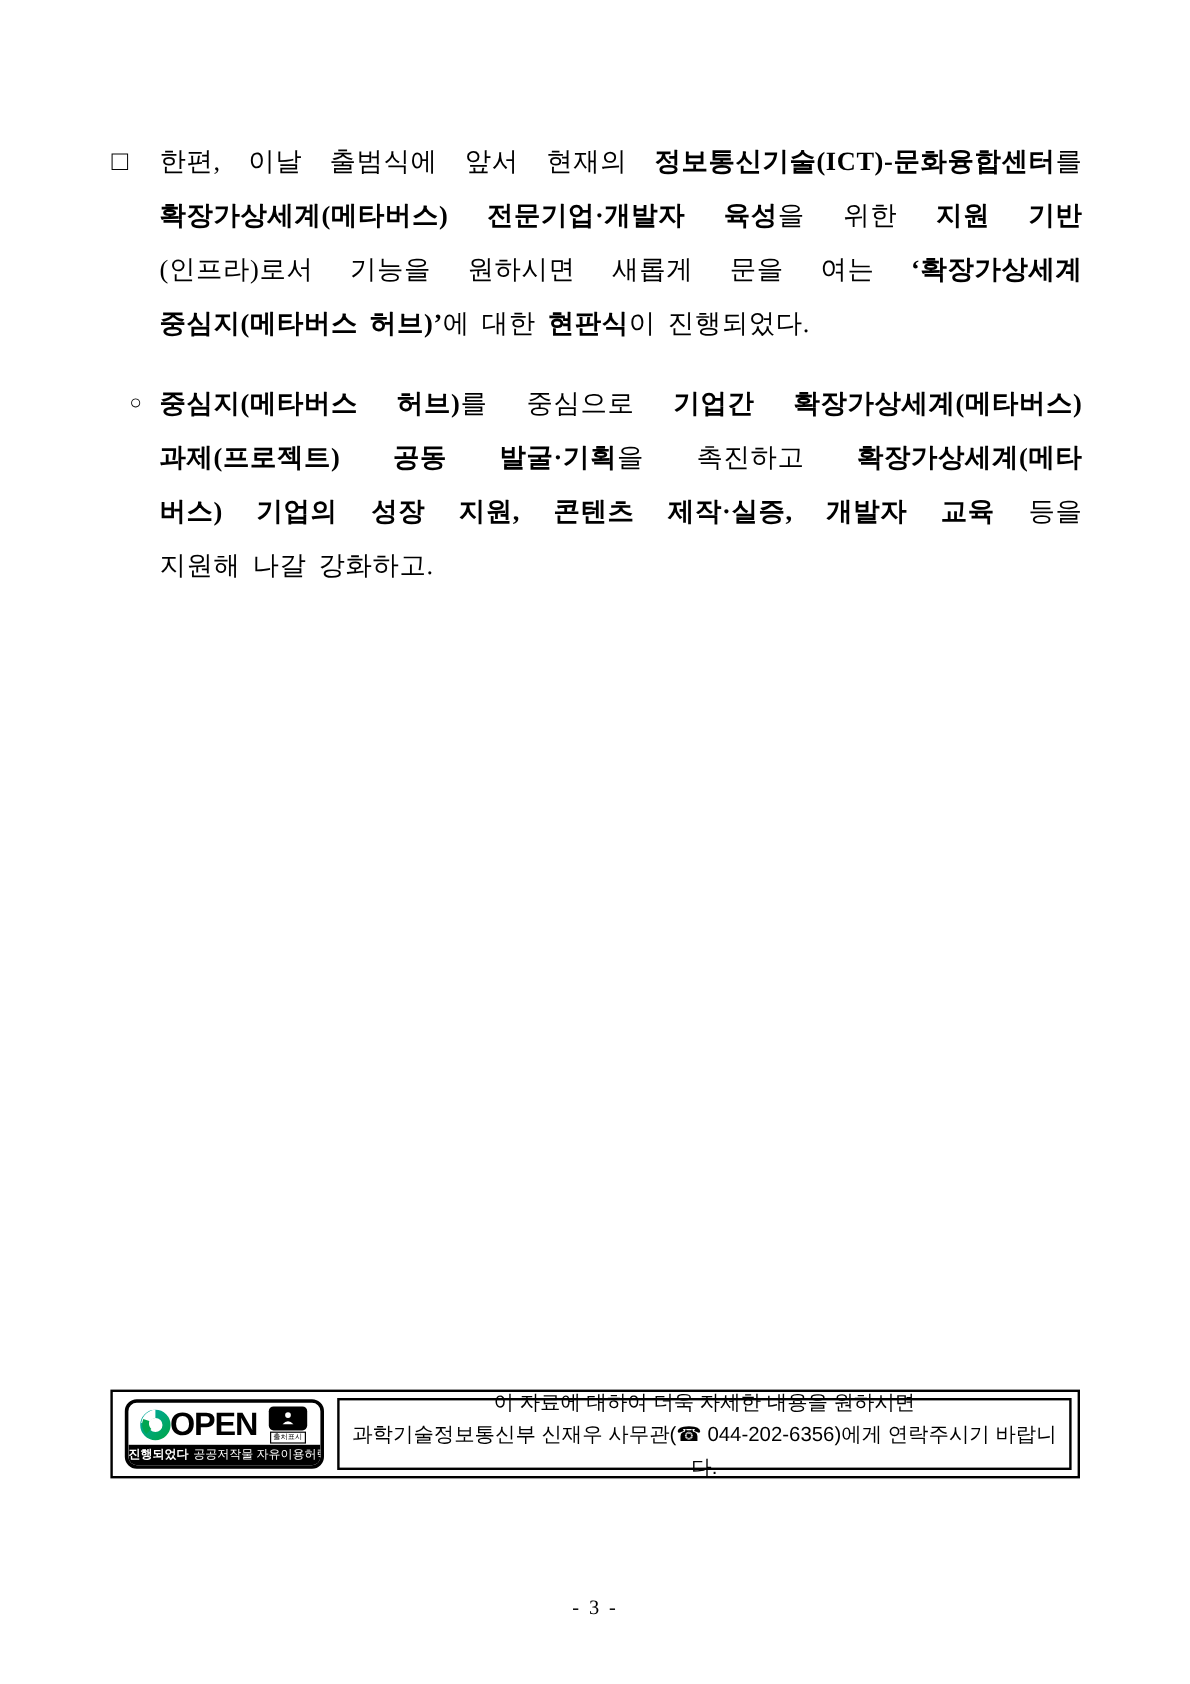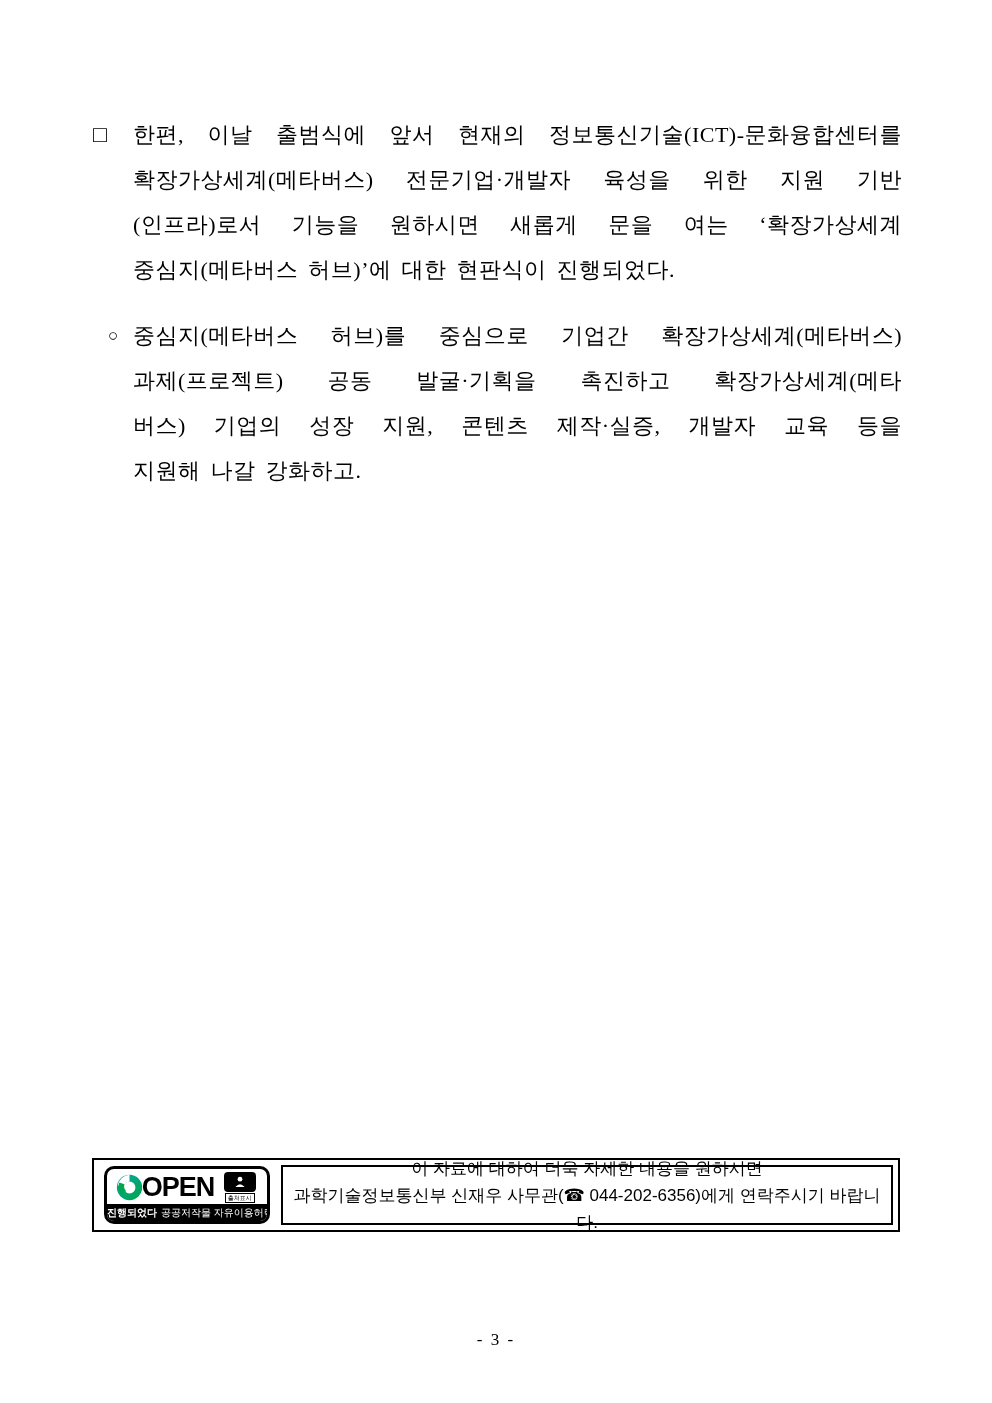--- a/index.html
+++ b/index.html
@@ -31,21 +31,21 @@
   .lines{flex:1 1 auto;min-width:0;}
   .line{
     font-size:22px;
     line-height:45px;height:45px;
     text-align:justify;
     overflow:hidden;
     letter-spacing:0.5px;
     word-spacing:4px;
   }
   .line.stretch{text-align-last:justify;}
-  .b{font-weight:normal;margin-top:20px;}
+  .b{font-weight:bold;margin-top:20px;}
 
   .footer-box{
     position:absolute;left:92px;right:92px;top:1158px;height:74px;
     border:2px solid var(--ink);
     background:#fff;
     padding:5px;
     display:flex;align-items:stretch;
   }
   .logo-cell{
     flex:0 0 176px;

